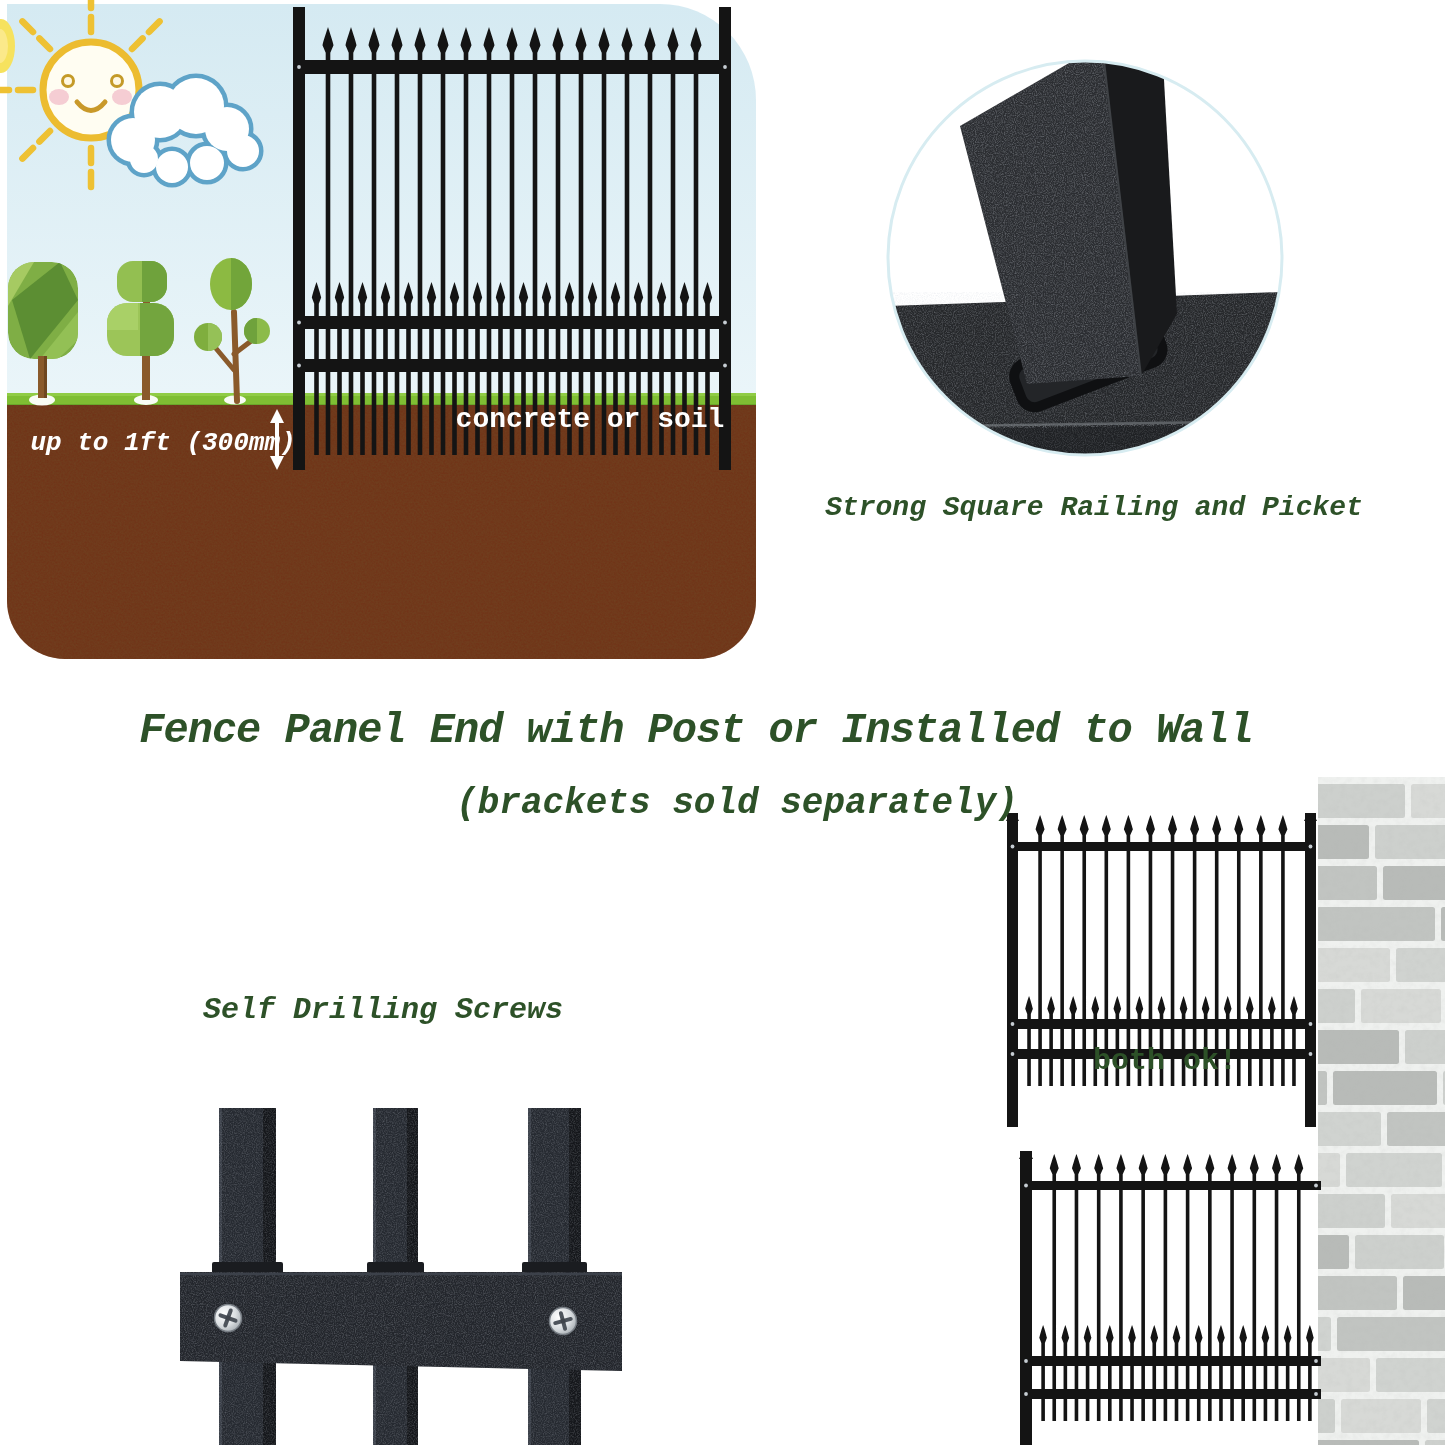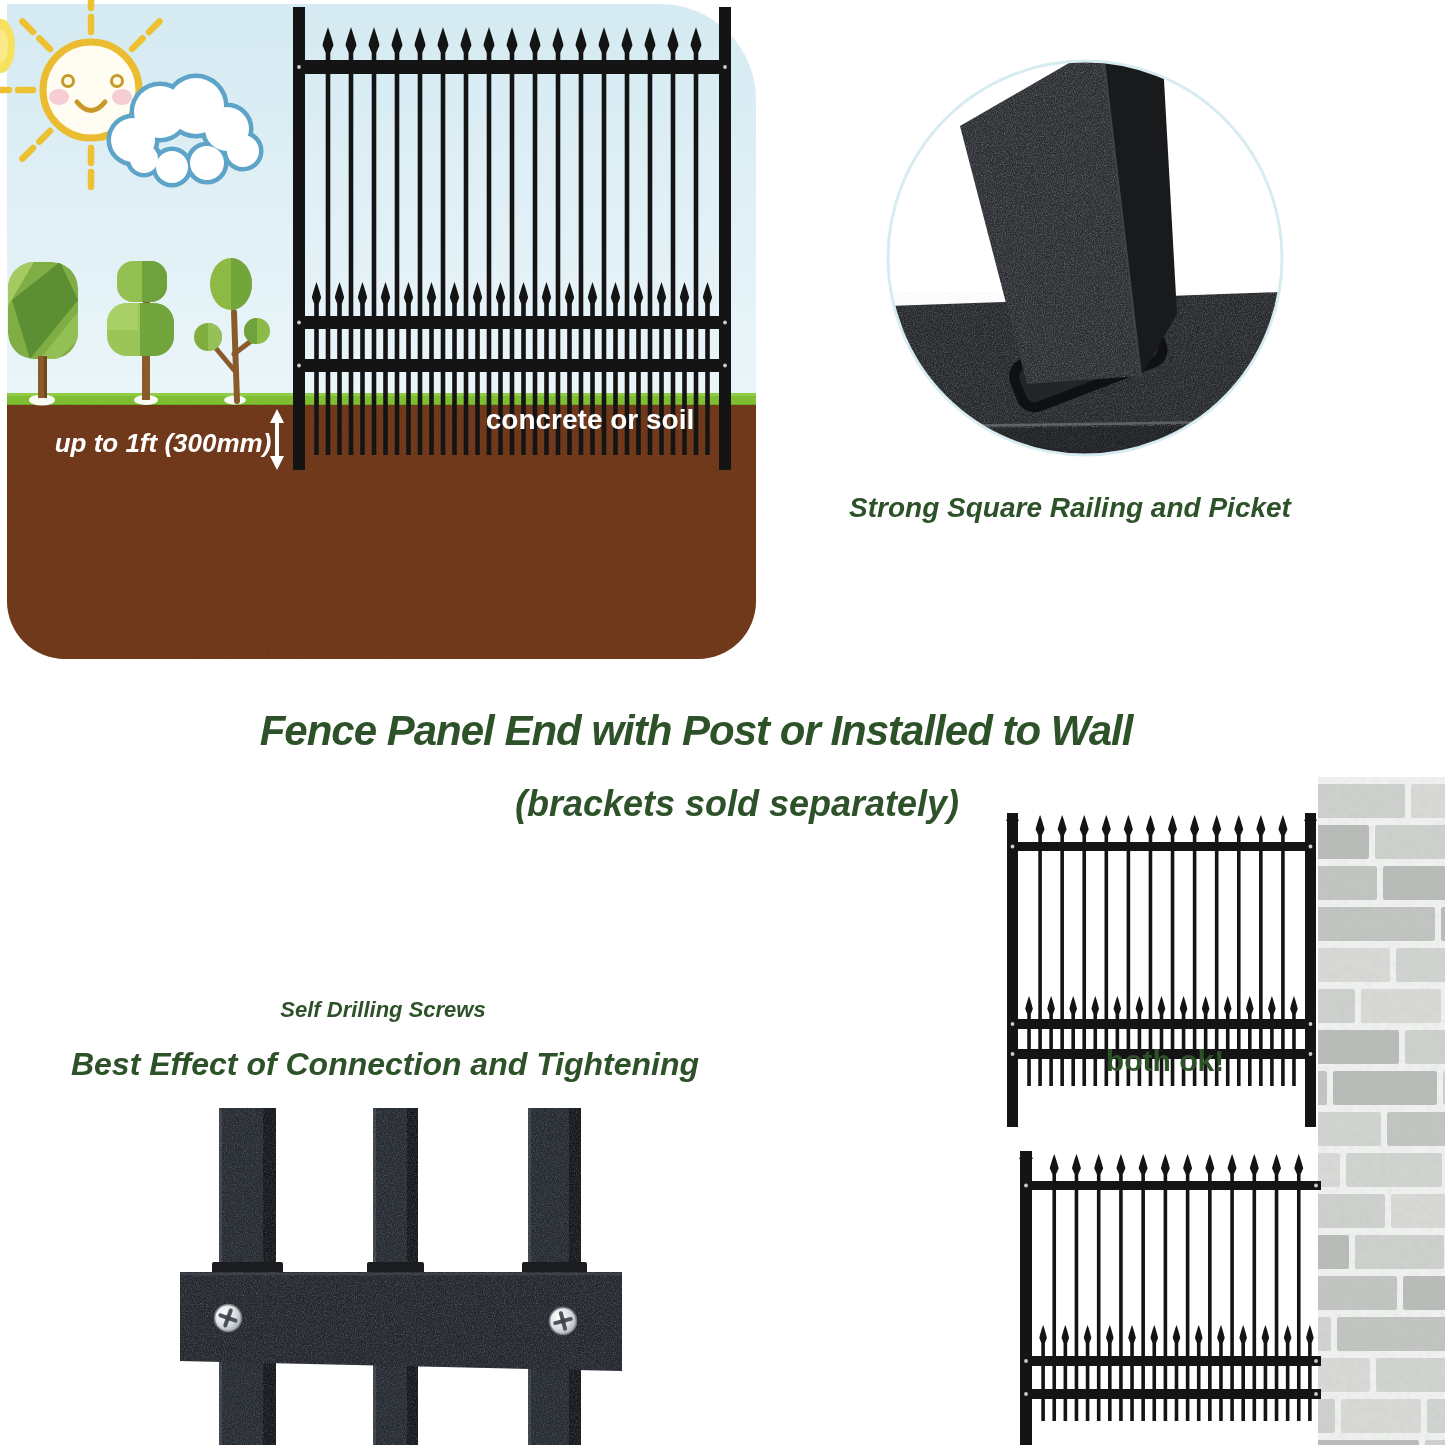--- a/index.html
+++ b/index.html
@@ -1,31 +1,31 @@
 <!DOCTYPE html>
 <html style="--green: #2d5128; --soil: #713418; --grass: #7fbe33;"><head>
 <meta charset="utf-8">
 <style>
   html,body{margin:0;padding:0;background:#fff;}
   .canvas{
     position:relative;width:1445px;height:1445px;background:#fff;overflow:hidden;
-    font-family:Liberation Sans, sans-serif;
+    font-family:Liberation Mono, monospace;
   }
   .canvas svg.gfx{position:absolute;left:0;top:0;z-index:1;}
   .txt{position:absolute;z-index:2;transform:translate(-50%,-50%);white-space:nowrap;
        font-weight:bold;line-height:1;}
   .it{font-style:italic;}
   .green{color:var(--green,#2d5128);}
   .white{color:#ffffff;}
   .t-depth{font-size:26px;}
   .t-ground{font-size:28px;}
   .t-photo{font-size:28px;}
   .t-head{font-size:42px;letter-spacing:-1px;margin-left:36px;}
   .t-sub{font-size:36px;}
-  .t-s1{font-size:22px;text-align:right;}
+  .t-s1{font-size:30px;text-align:right;}
   .t-s2{font-size:32px;}
   .t-both{font-size:30px;}
 </style>
 </head>
 <body>
 
 <div class="canvas">
 
   <svg class="gfx" width="1445" height="1445" viewBox="0 0 1445 1445">
     <defs>
@@ -317,19 +317,18 @@
           <line x1="-8" y1="0" x2="8" y2="0"></line>
             <line x1="0" y1="-8" x2="0" y2="8"></line>
         </g>
         <circle r="2.5" fill="#3f444b"></circle>
       </g>
     </g>
   </svg>
 
   <div class="txt white it t-depth" style="left:163px;top:443px;">up to 1ft (300mm)</div>
   <div class="txt white t-ground" style="left:590px;top:420px;">concrete or soil</div>
-  <div class="txt green it t-photo" style="left:1070px;top:508px;">Strong Square Railing and Picket</div>
+  <div class="txt green it t-photo" style="left:1094px;top:508px;">Strong Square Railing and Picket</div>
   <div class="txt green it t-head" style="left:660px;top:731px;">Fence Panel End with Post or Installed to Wall</div>
   <div class="txt green it t-sub" style="left:737px;top:804px;">(brackets sold separately)</div>
   <div class="txt green it t-s1" style="left:383px;top:1010px;">Self Drilling Screws</div>
-  <div class="txt green it t-s2" style="left:385px;top:1064px;">Best Effect of Connection and Tightening</div>
   <div class="txt green t-both" style="left:1165px;top:1061px;">both ok!</div>
 </div>
 
 </body></html>

